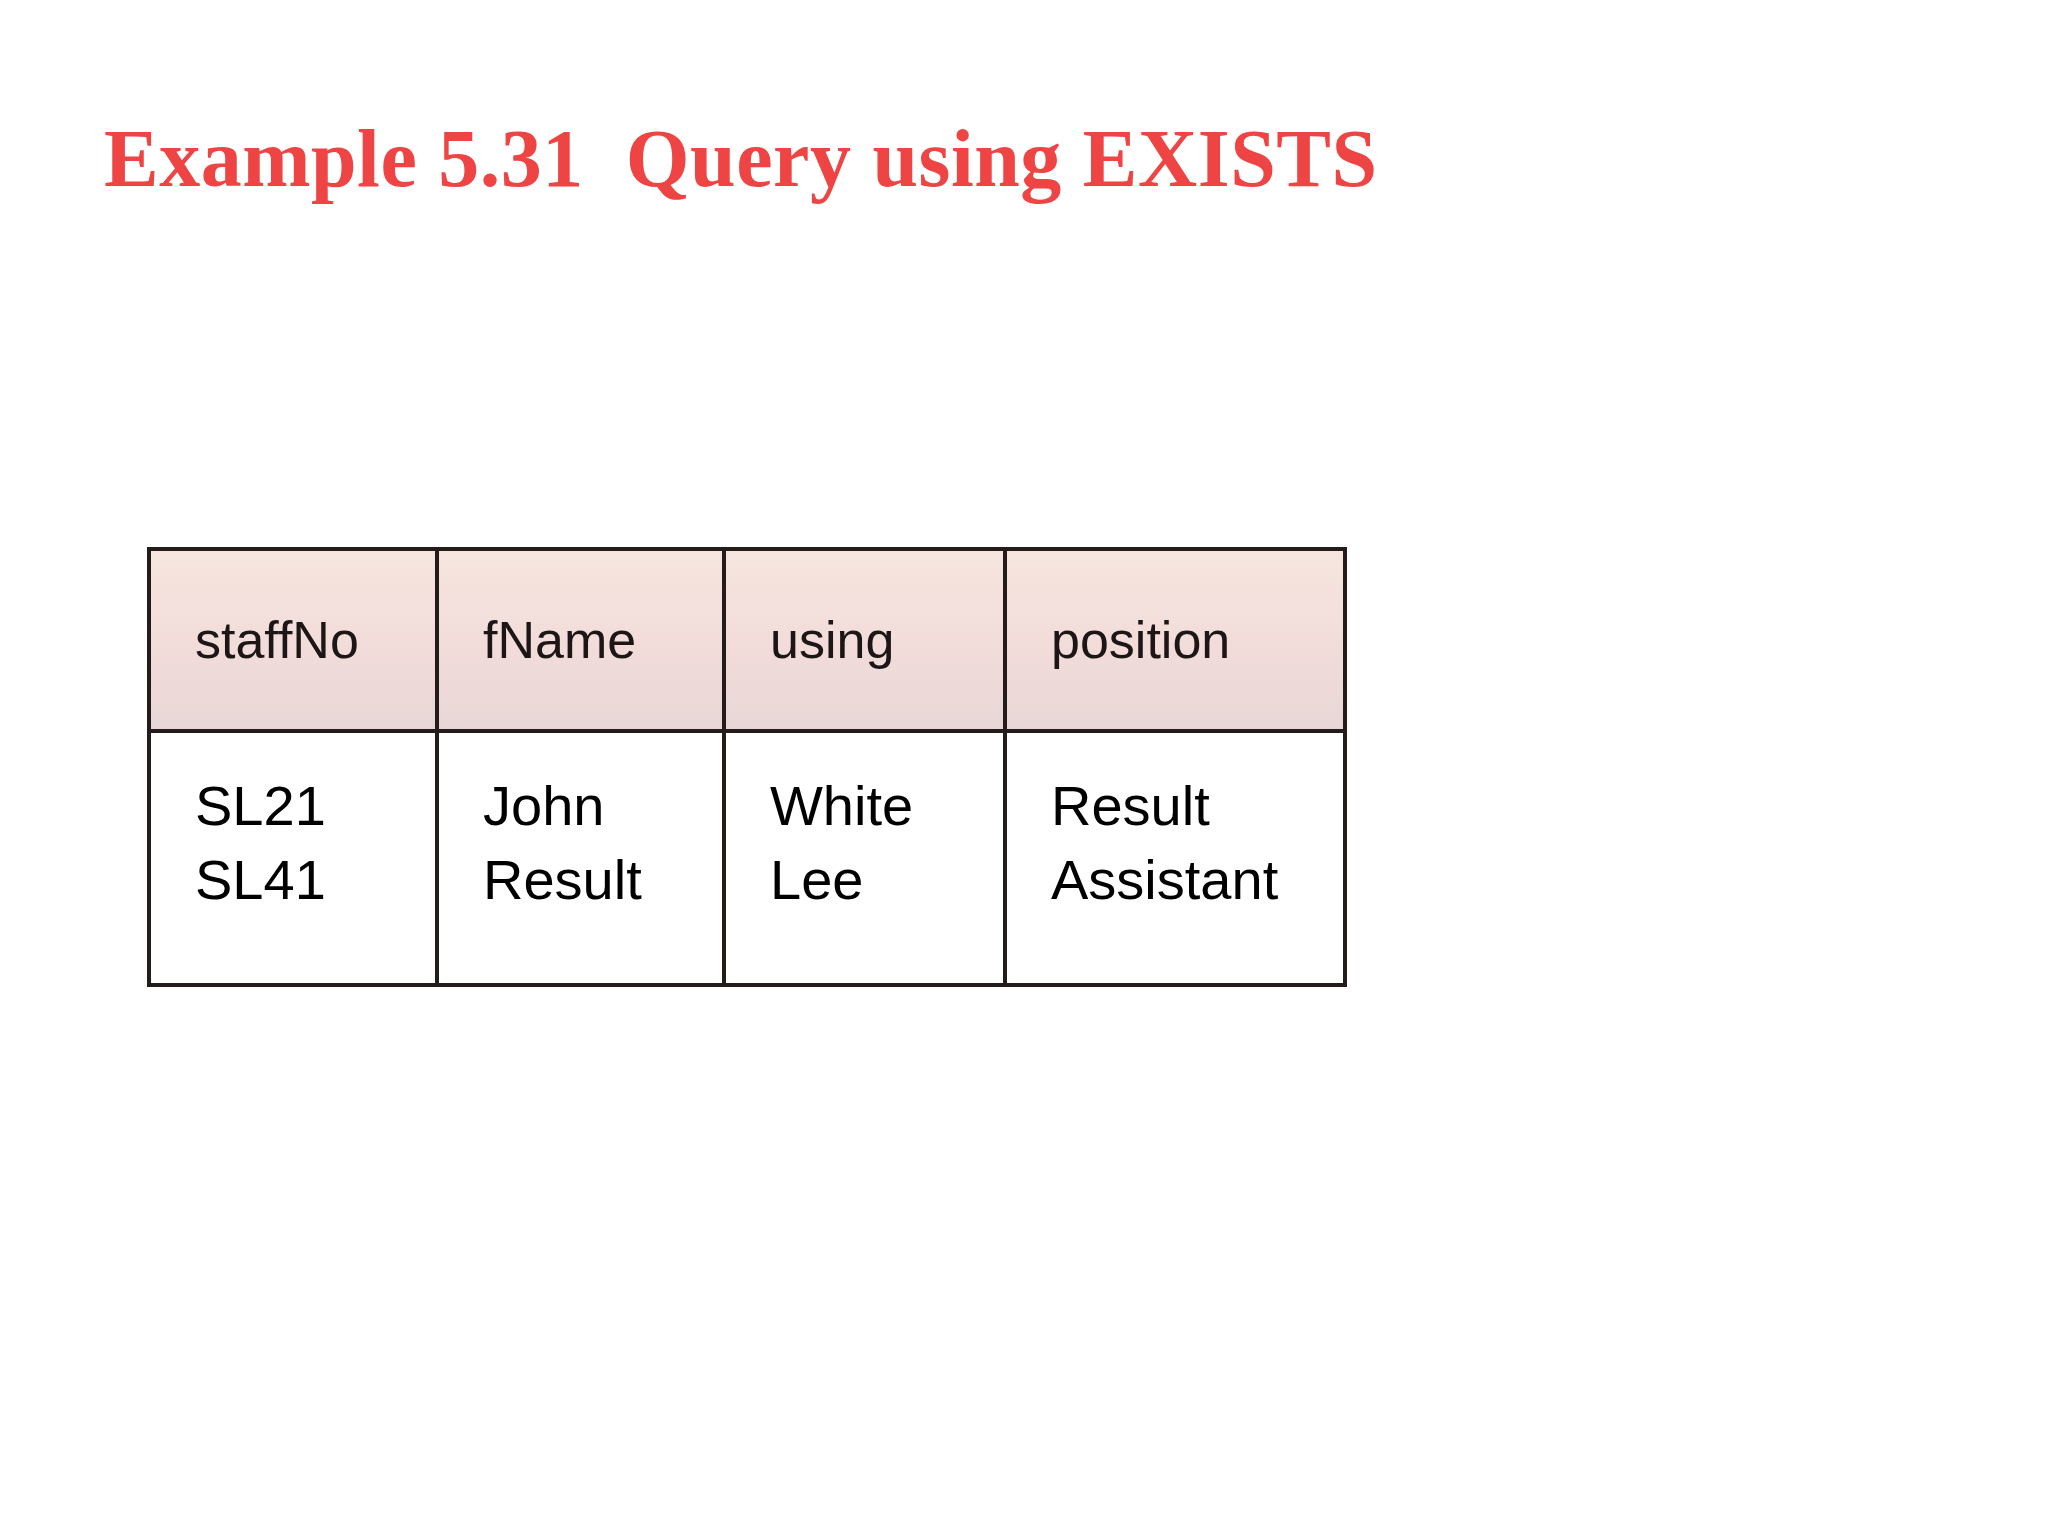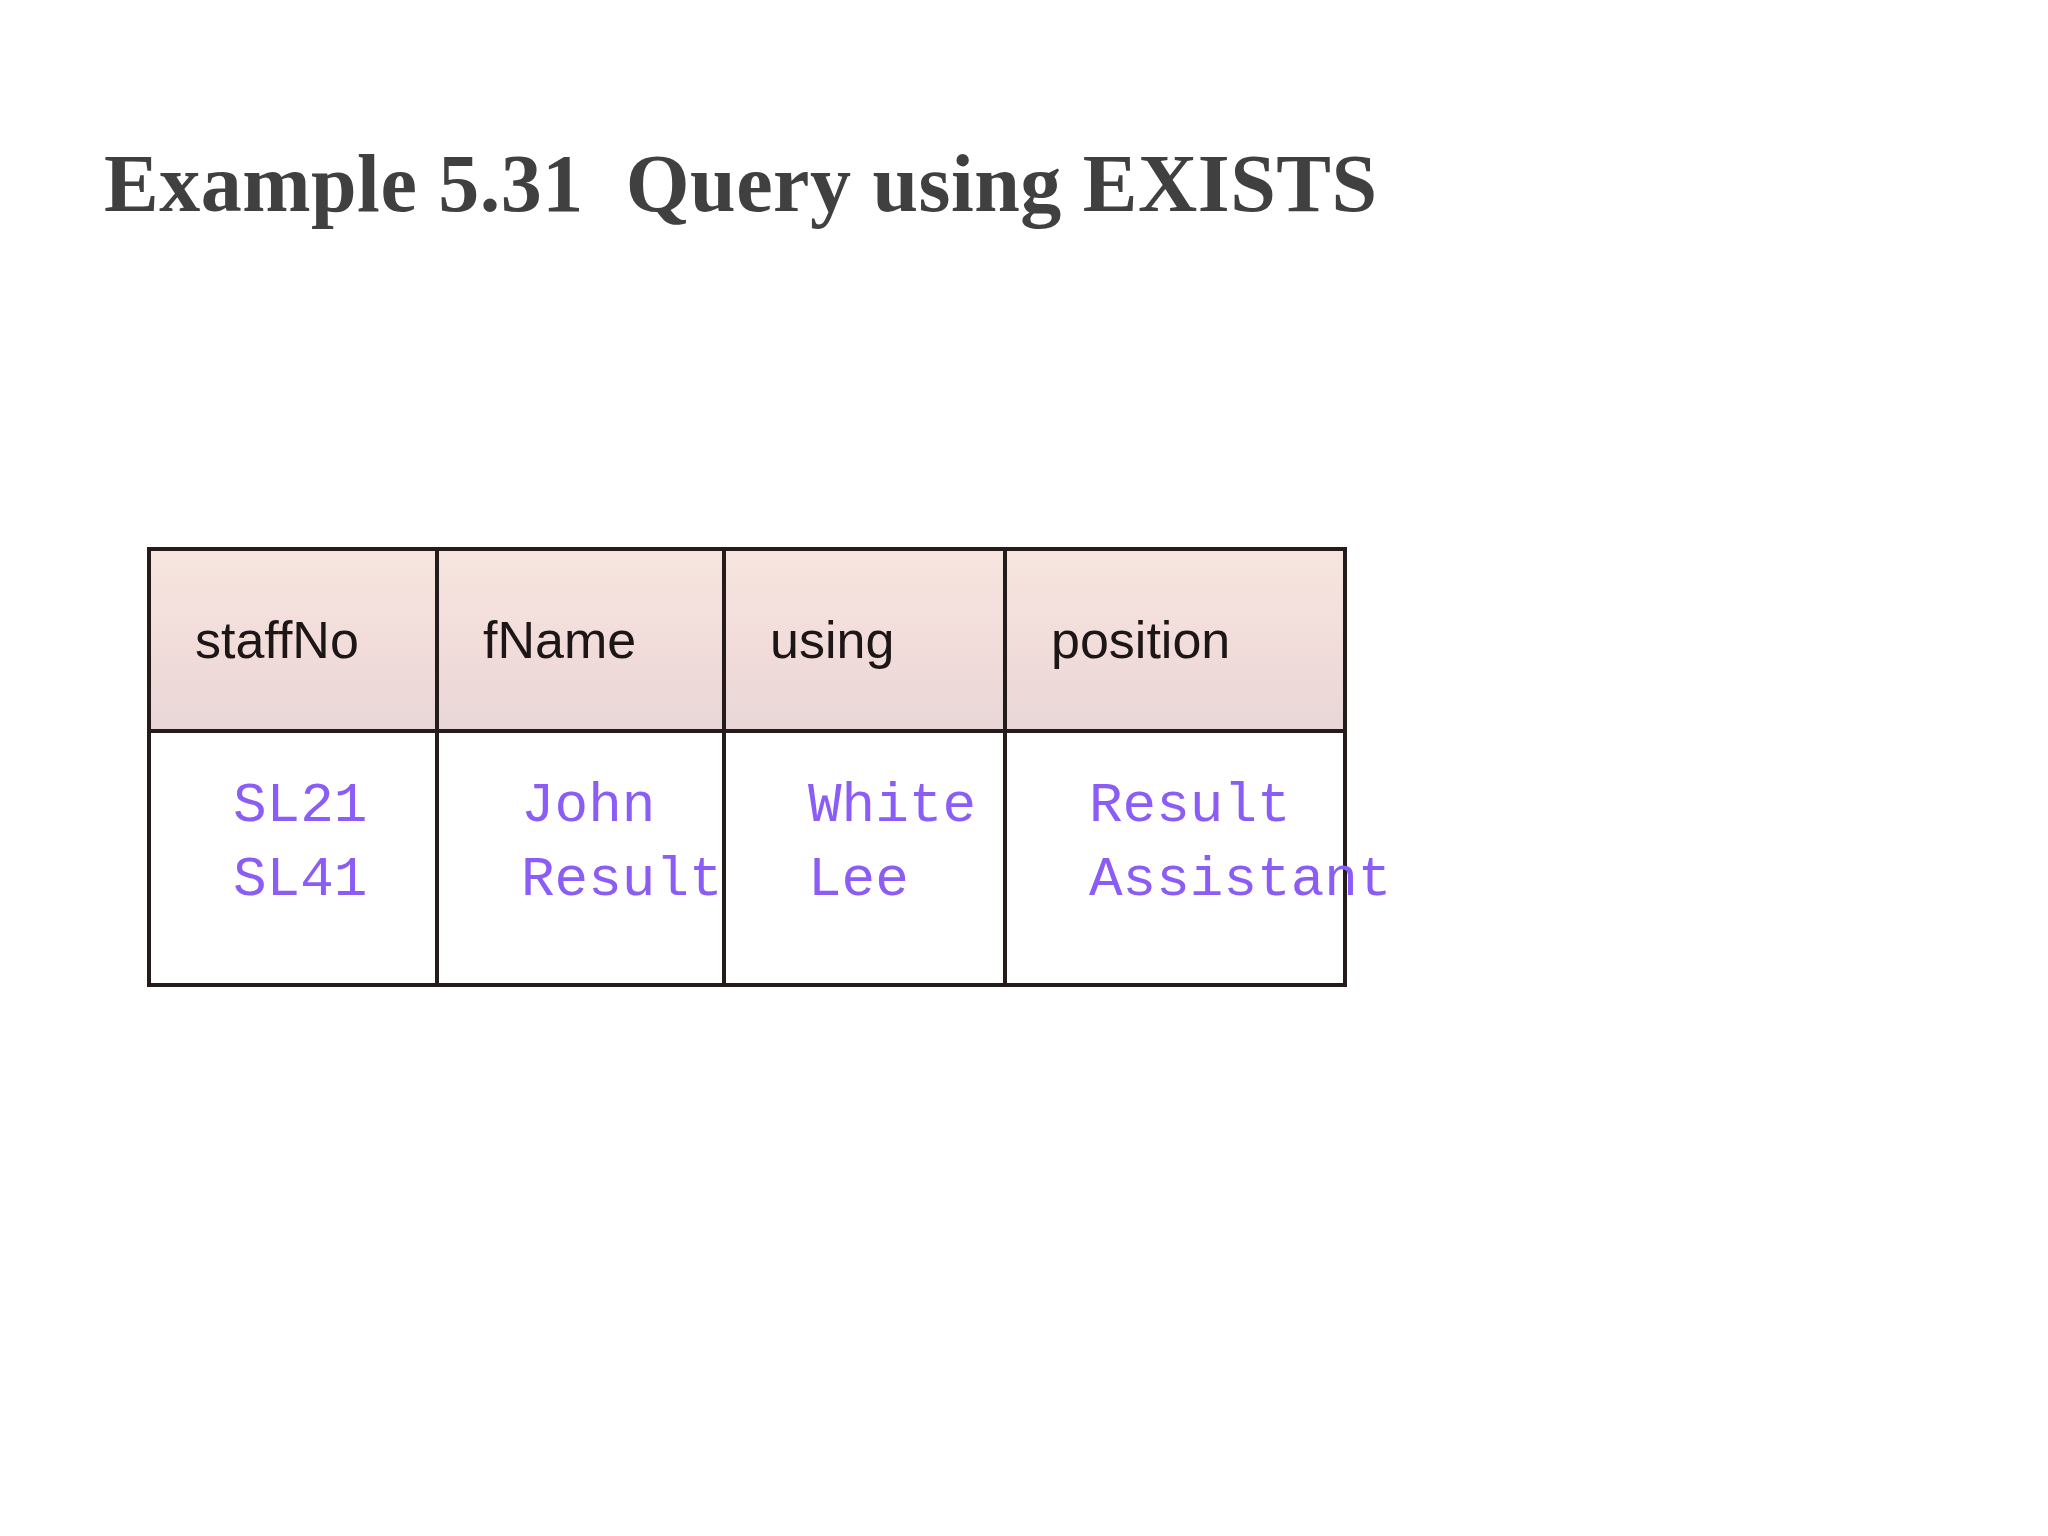--- a/index.html
+++ b/index.html
@@ -24,24 +24,23 @@
 
   
   .slide-title {
     position: absolute;
     left: 104px;
     top: 118px;
     font-family: "Liberation Serif", serif;
     font-weight: bold;
     font-size: 82px;
     line-height: 1.0;
-    color: #404040;
+    color: #ef4444;
     letter-spacing: 0.5px;
     white-space: pre;
-    margin-top: 25px;
   }
 
   
   .figure-block {
     position: absolute;
     left: 0;
     top: 0;
     width: 2048px;
     height: 1536px;
   }
@@ -114,26 +113,25 @@
     background: #ffffff;
   }
   .result-table td.datacell:last-child {
     border-right: none;
   }
 
   .cell-stack {
     padding: 36px 0 0 44px;
   }
   .cell-line {
-    font-family: Liberation Mono, monospace;
+    font-family: Liberation Sans, sans-serif;
     font-size: 56px;
     line-height: 1.33;
-    color: #8b5cf6;
+    color: #000000;
     white-space: nowrap;
-    margin-left: 38px;
   }
 </style>
 </head>
 <body>
 
 <div class="slide">
 
   <div class="slide-title">Example 5.31  Query using EXISTS</div>
 
   <div class="figure-block">

